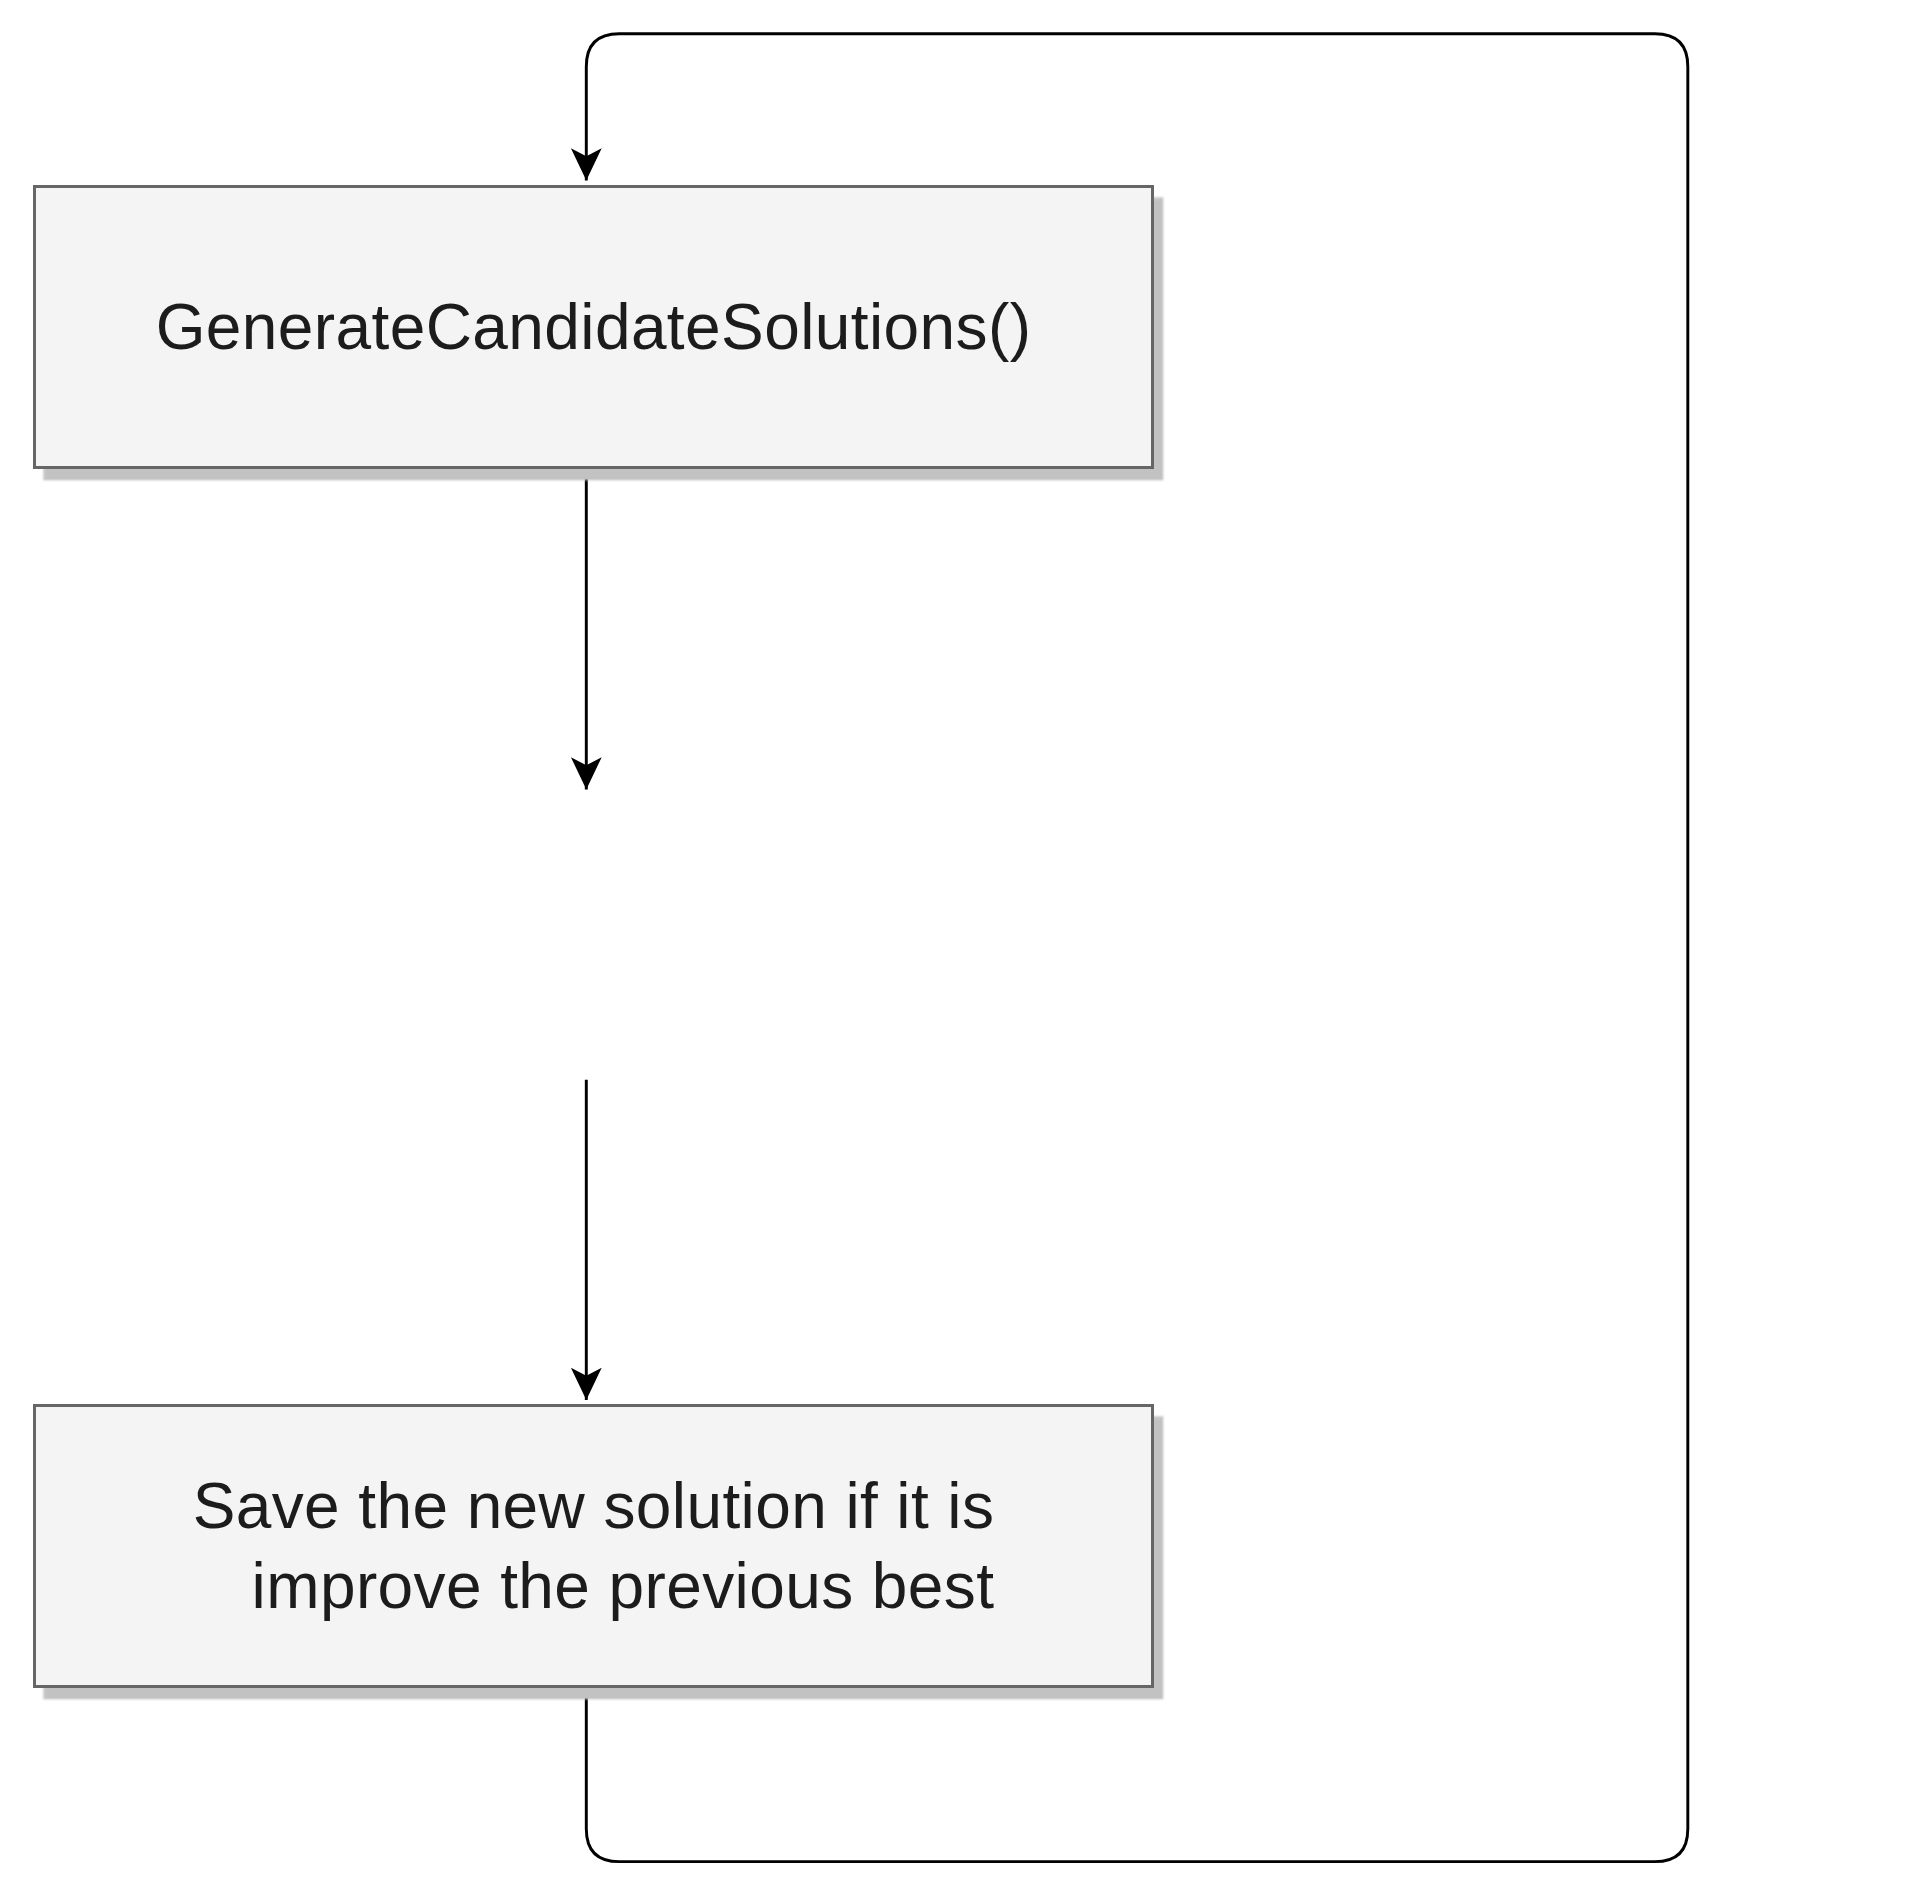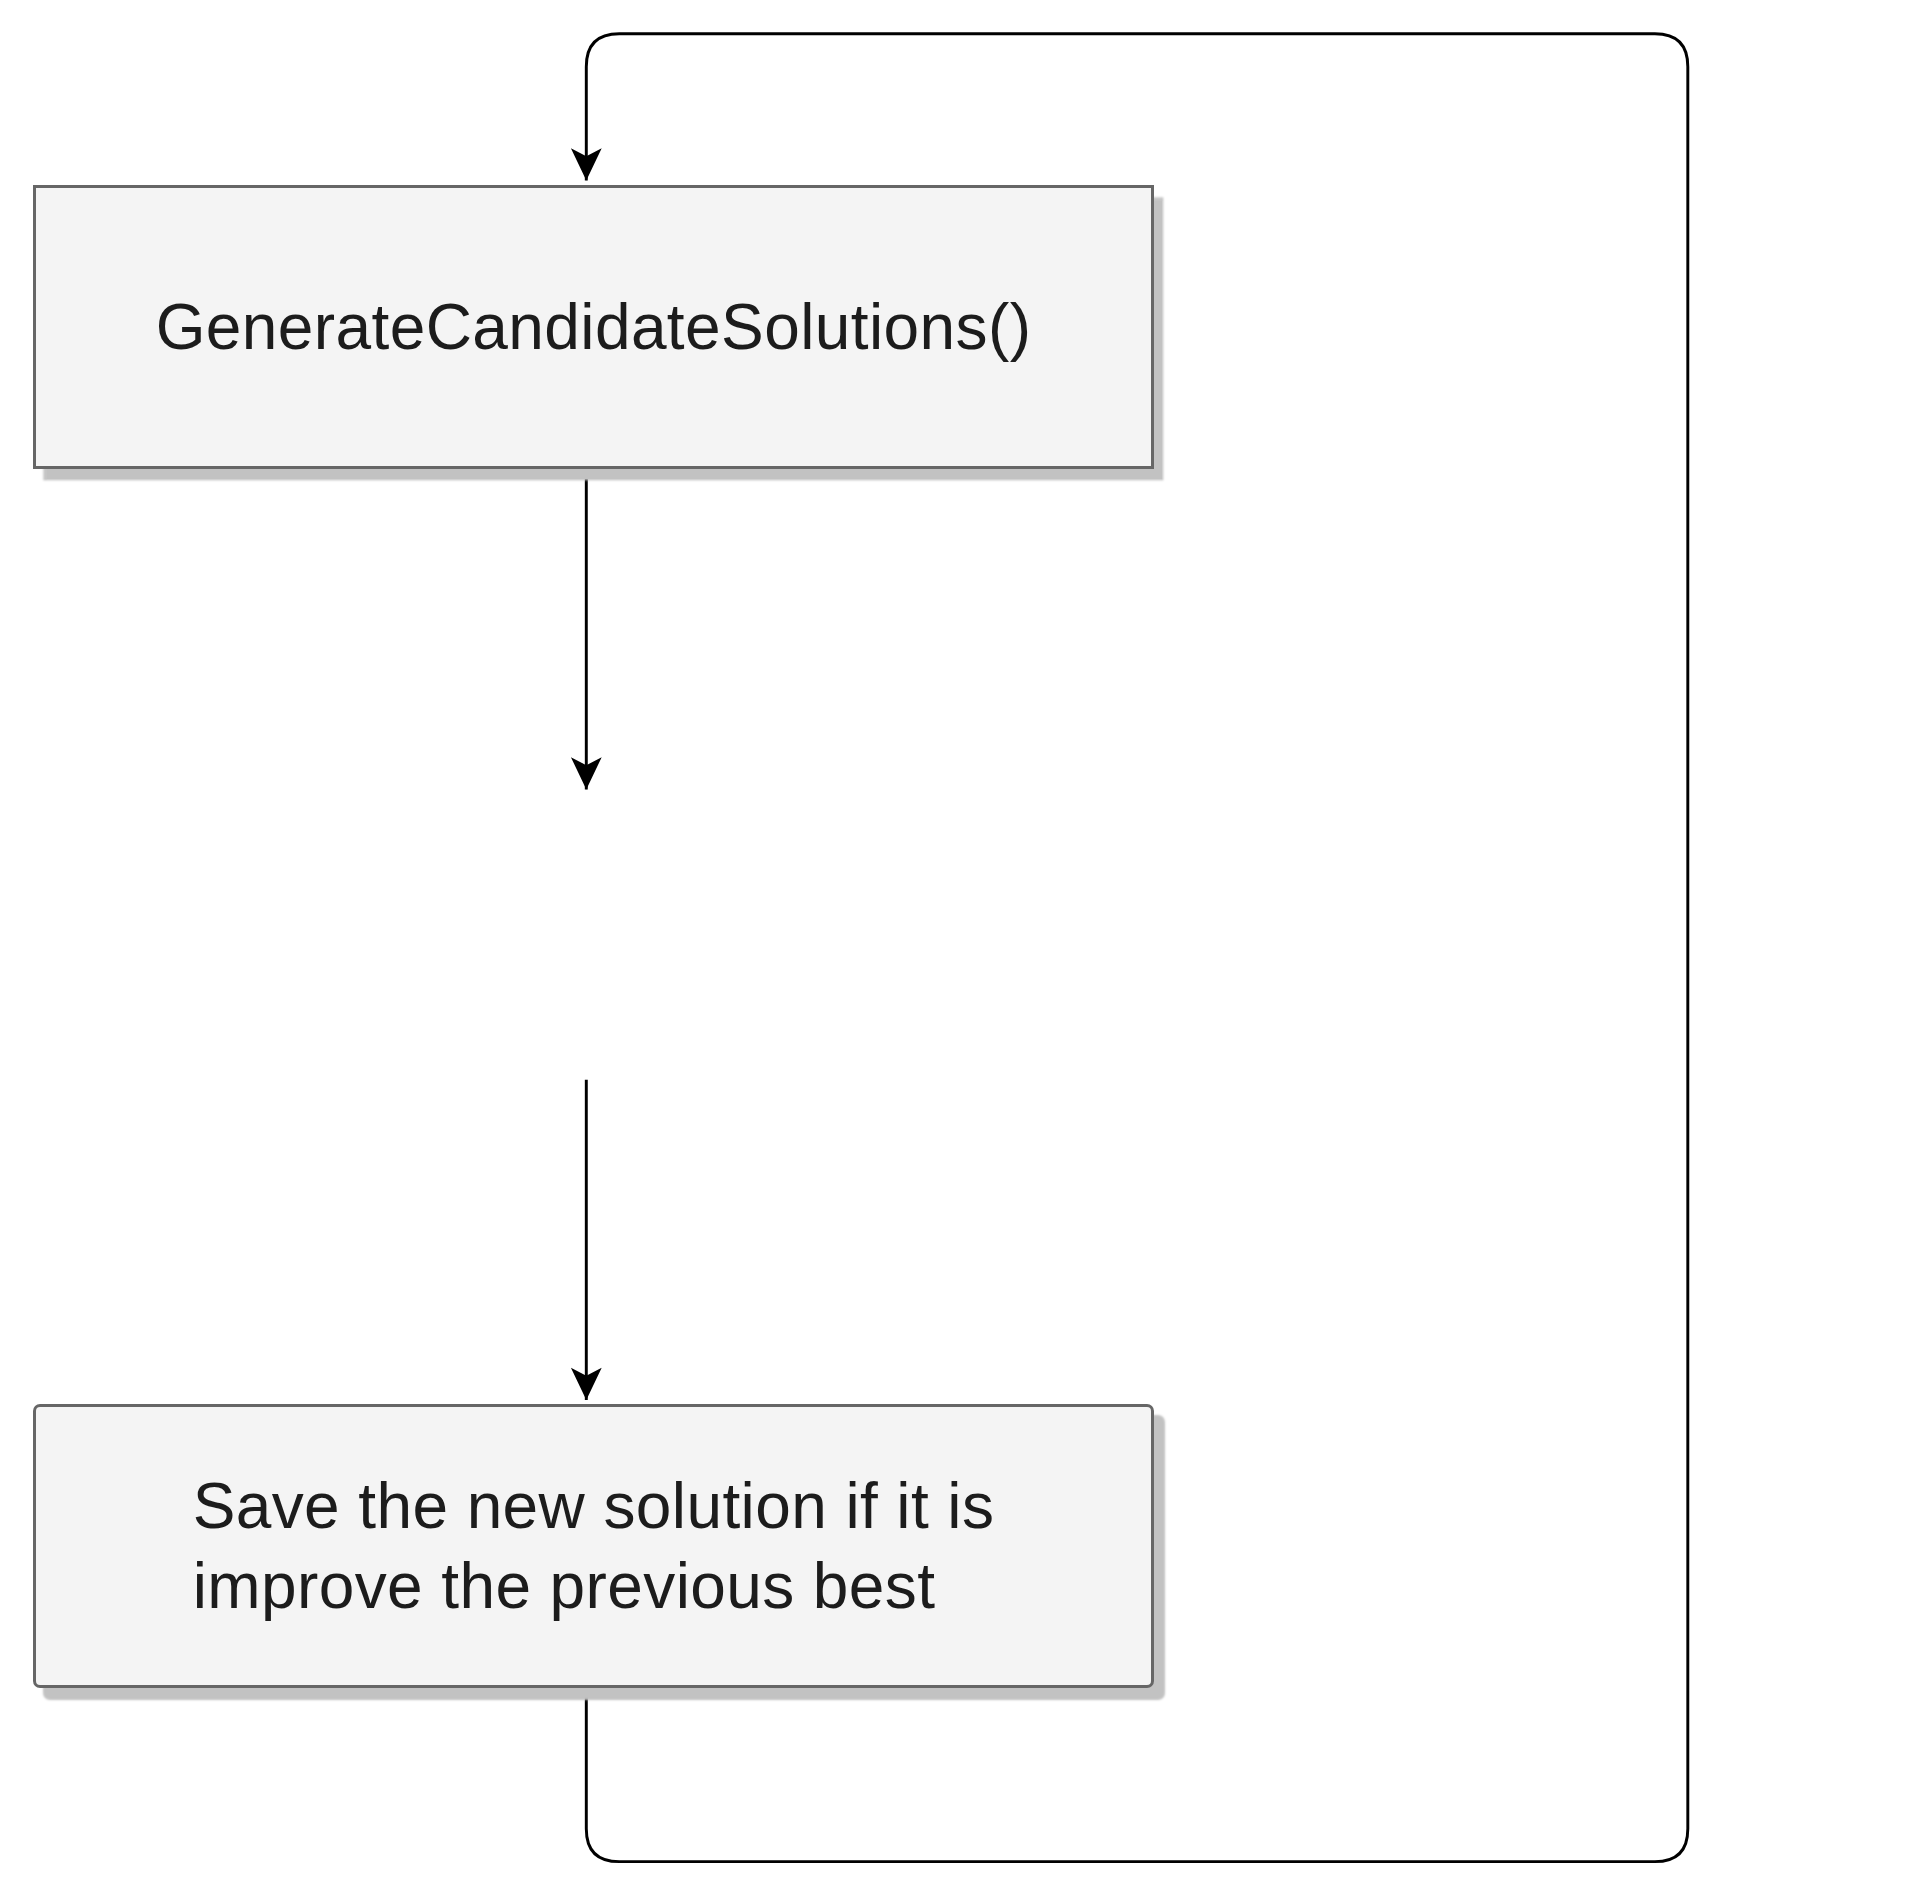--- a/index.html
+++ b/index.html
@@ -40,25 +40,25 @@
     left: 33px;
     width: 1121px;
     height: 284px;
     box-sizing: border-box;
     background: var(--node-fill);
     border: 3.7px solid var(--node-border);
     box-shadow: 10.3px 11.7px 2.2px var(--shadow);
     display: flex;
     align-items: center;
     justify-content: center;
-    text-align: left;
+    text-align: right;
   }
   .node-1 { top: 185px; }
   .node-2 { top: 794px; }
-  .node-3 { top: 1404px; border-radius: 7px; }
+  .node-3 { top: 1404px; }
   .node-label {
     font-size: 64px;
     line-height: 1.25;
     color: var(--node-text);
     white-space: pre-line;
     letter-spacing: 0.4px;
   }
   .loop-label {
     position: absolute;
     left: 1688px;

